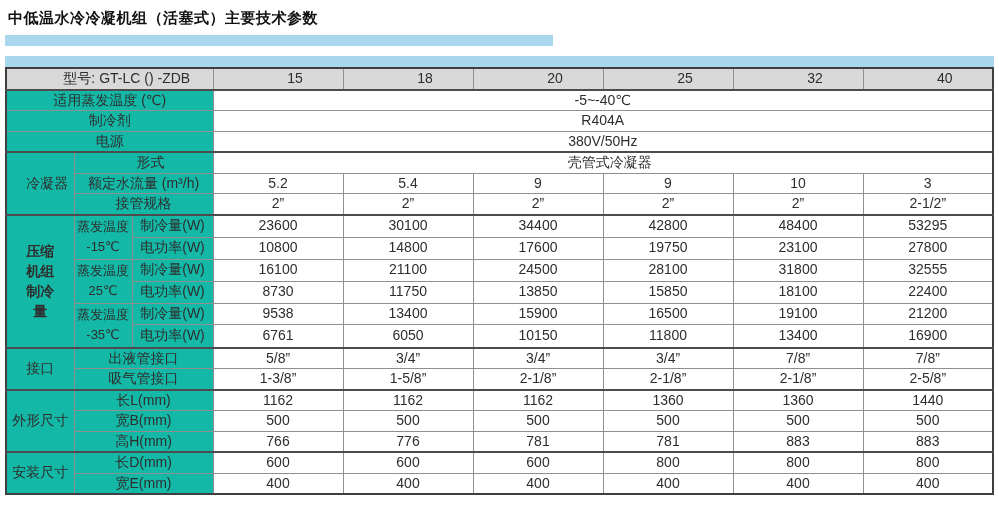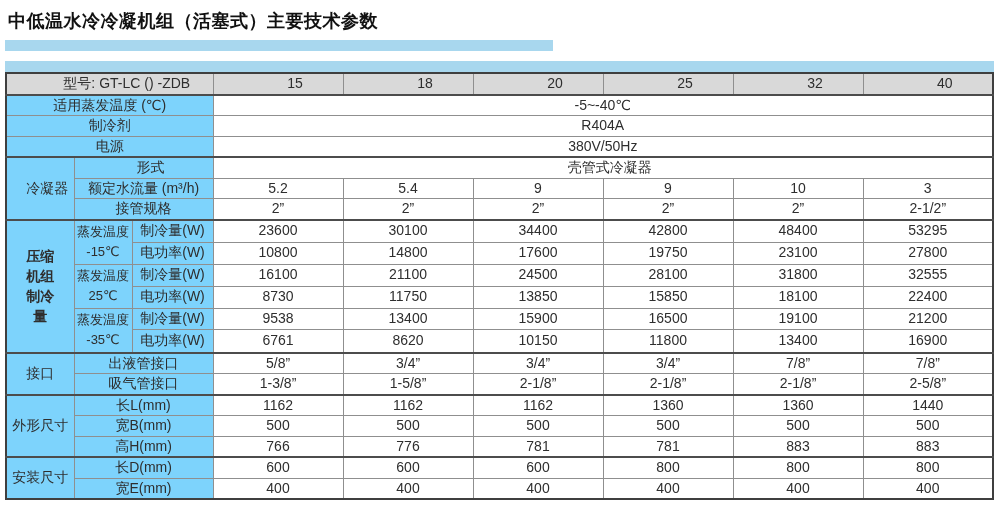--- a/index.html
+++ b/index.html
@@ -5,21 +5,21 @@
   * { box-sizing: border-box; }
   html, body { margin: 0; padding: 0; }
   body {
     width: 999px; height: 510px;
     background: #ffffff;
     font-family: "Liberation Sans", "DejaVu Sans", sans-serif;
     color: #2e2e2e;
     overflow: hidden;
   }
   .page-title {
-    font-size: 18px;
+    font-size: 15px;
     font-weight: bold;
     color: #111;
     padding: 9px 0 0 8px;
     letter-spacing: 0.5px;
   }
   .title-underline {
     height: 11px;
     width: 548px;
     margin: 7px 0 0 5px;
   }
@@ -35,21 +35,21 @@
   table.spec td {
     border: 1px solid #8f8f8f;
     text-align: center;
     vertical-align: middle;
     padding: 1px 2px;
     height: 20px;
     line-height: 1.25;
     overflow: hidden;
     white-space: nowrap;
   }
-  td.lbl { background: #7dd3fc; }
+  td.lbl { background: #14b8a6; }
   td.hdr { background: #d9d9d9; }
   tr.row-hdr td { border-bottom: 2px solid #4c4c4c; padding-left: 36px; }
   tr.gt td { border-top: 2px solid #4c4c4c; }
   td.divL { border-left: 2px solid #4c4c4c; margin-left: 17px; }
   tr.short td { height: 15px; padding-left: 16px; }
   td.grp div { line-height: 20px; font-weight: bold; }
   td.temp { padding: 0; font-size: 13px; }
   td.temp div { line-height: 20.5px; }
 </style>
 </head>
@@ -182,21 +182,21 @@
         <td class="divL">9538</td>
         <td>13400</td>
         <td>15900</td>
         <td>16500</td>
         <td>19100</td>
         <td>21200</td>
       </tr>
       <tr>
         <td class="lbl">电功率(W)</td>
         <td class="divL">6761</td>
-        <td>8620</td>
+        <td>6050</td>
         <td>10150</td>
         <td>11800</td>
         <td>13400</td>
         <td>16900</td>
       </tr>
 
       <tr class="gt">
         <td class="lbl grp" rowspan="2">接口</td>
         <td class="lbl" colspan="2">出液管接口</td>
         <td class="divL">5/8”</td>

